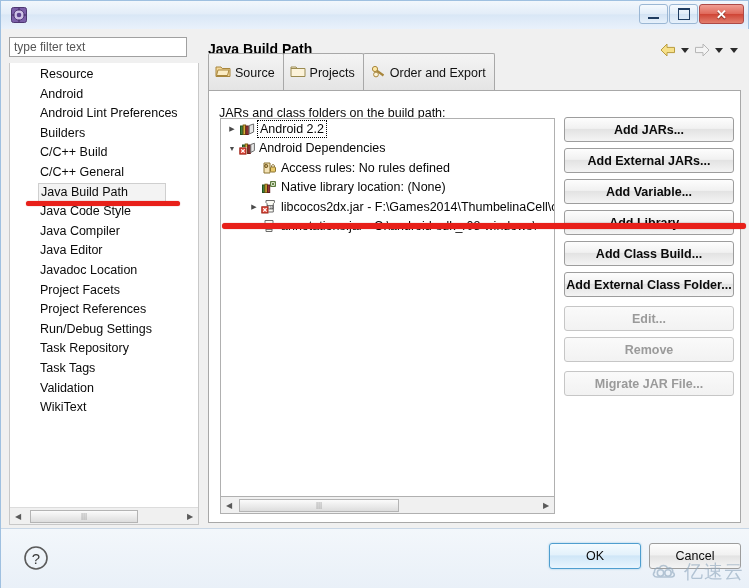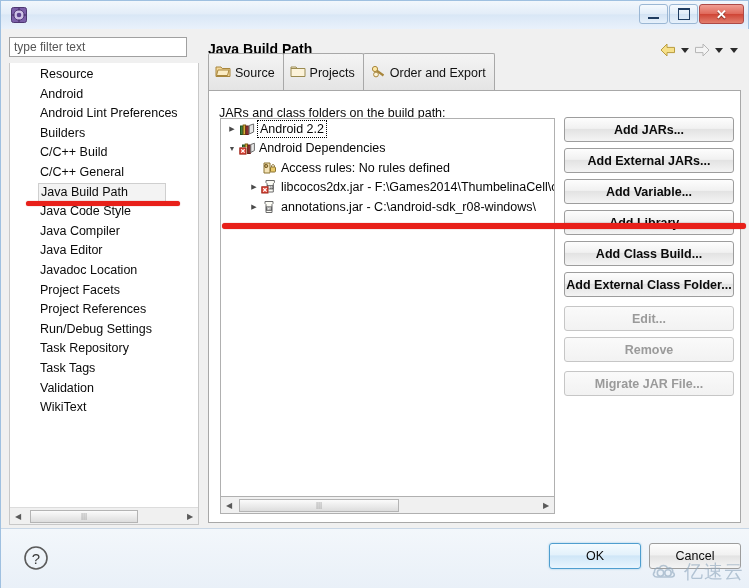--- a/index.html
+++ b/index.html
@@ -553,20 +553,31 @@
                 <span class="twisty"></span>
                 <span class="jicon"><svg class="tab-icon" viewBox="0 0 16 16" xmlns="http://www.w3.org/2000/svg">
                     <path d="M3 3 L9 3 L9 13 L3 13 Z" fill="#f4e3b6" stroke="#8a7230"></path>
                     <circle cx="5.2" cy="6" r="1.6" fill="#c9a96a" stroke="#6f5a22"></circle>
                     <rect x="9.5" y="7" width="5" height="5" rx="1" fill="#e8c96a" stroke="#8a7230"></rect>
                     <path d="M10.6 7 L10.6 5.6 A1.5 1.5 0 0 1 13.4 5.6 L13.4 7" fill="none" stroke="#8a7230"></path>
                   </svg></span>
                 <span class="jlabel">Access rules: No rules defined</span>
               </div>
               <div class="jrow overflow" style="padding-left: 26px;">
+                <span class="twisty"></span>
+                <span class="jicon"><svg class="tab-icon" viewBox="0 0 16 16" xmlns="http://www.w3.org/2000/svg">
+                    <rect x="1.5" y="6" width="2.2" height="7.5" fill="#3f7f3f" stroke="#22511f"></rect>
+                    <rect x="4" y="5.2" width="2.2" height="8.3" fill="#d9b13a" stroke="#7d5f13"></rect>
+                    <rect x="6.5" y="6" width="2.2" height="7.5" fill="#9a3636" stroke="#5f1d1d"></rect>
+                    <path d="M9.5 2.5 L14.5 2.5 L14.5 7.5 L9.5 7.5 Z" fill="#d8e4c8" stroke="#5d7a3f"></path>
+                    <path d="M10.6 3.6 L13.4 6.4 M13.4 3.6 L10.6 6.4" stroke="#5d7a3f" stroke-width="0.9"></path>
+                  </svg></span>
+                <span class="jlabel">Native library location: (None)</span>
+              </div>
+              <div class="jrow overflow" style="padding-left: 26px;">
                 <span class="twisty">▶</span>
                 <span class="jicon"><svg class="tab-icon" viewBox="0 0 16 16" xmlns="http://www.w3.org/2000/svg">
                     <path d="M5 1.5 L13.4 1.5 L13.4 3.6 L12.3 4.7 L12.3 13 L6.1 13 L6.1 4.7 L5 3.6 Z" fill="#fbfbf4" stroke="#6b6b6b"></path>
                     <rect x="6.4" y="6.4" width="5.6" height="3.6" fill="#ffffff" stroke="#5a5a5a" stroke-width="0.8"></rect>
                     <text x="9.2" y="9.5" font-family="Liberation Sans, sans-serif" font-size="3.6" text-anchor="middle" fill="#222">010</text>
                     <rect x="0.4" y="7.4" width="7" height="7" fill="#ffffff"></rect>
                     <rect x="0.8" y="7.8" width="6.2" height="6.2" fill="#e64b3c" stroke="#9c2418"></rect>
                     <path d="M2.2 9.2 L5.6 12.6 M5.6 9.2 L2.2 12.6" stroke="#ffffff" stroke-width="1.2"></path>
                   </svg></span>
                 <span class="jlabel">libcocos2dx.jar - F:\Games2014\ThumbelinaCell\cocos2dx\platform\android\java\</span>

